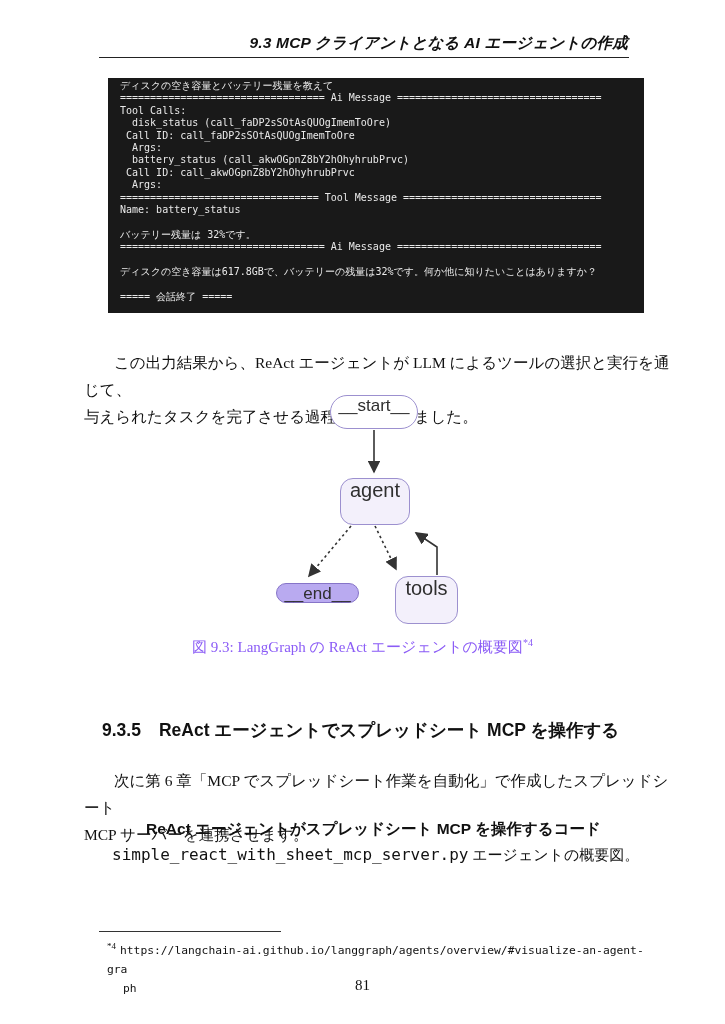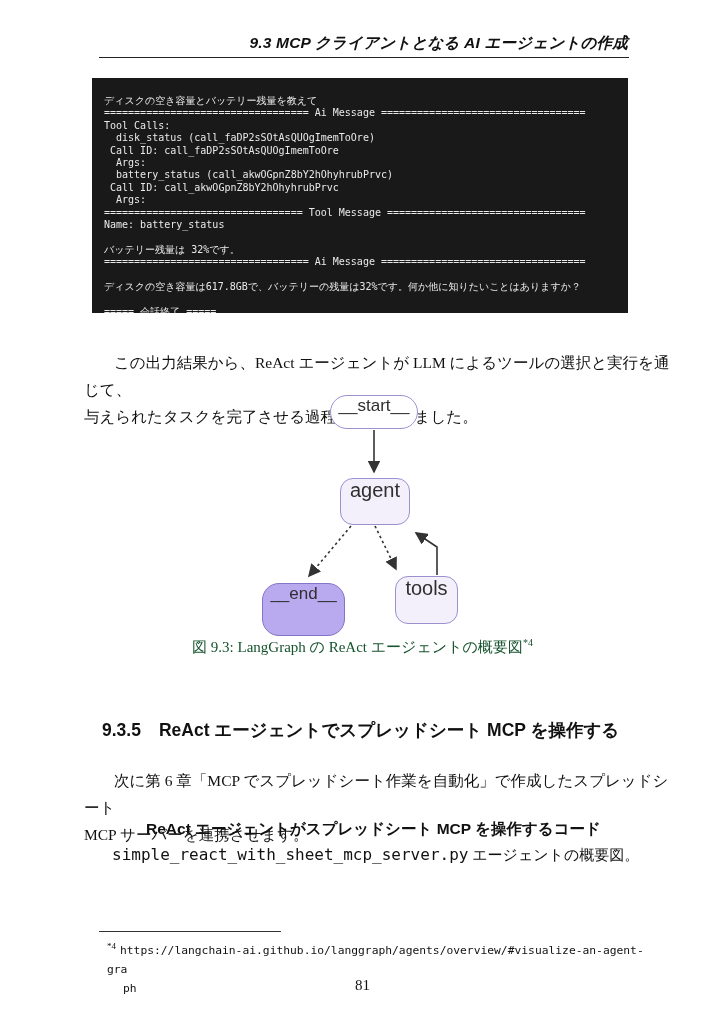--- a/index.html
+++ b/index.html
@@ -18,26 +18,26 @@
     font-family:"Liberation Sans","DejaVu Sans",sans-serif;
     font-weight:bold;font-size:15.5px;letter-spacing:.2px;
     color:#111;white-space:nowrap;font-style:italic;
   }
   .header-rule{
     position:absolute;top:57px;left:99px;width:530px;height:0;
     border-top:1.6px solid #222;
   }
   
   .terminal{
-    position:absolute;left:92px;top:78px;width:536px;height:235px;
+    position:absolute;left:108px;top:78px;width:536px;height:235px;
     box-sizing:border-box;
     background:#191919;color:#e9e9e9;
     font-family:"DejaVu Sans Mono","Liberation Mono",monospace;
     font-size:10px;line-height:12.4px;
-    padding:17px 12px;margin:0;
+    padding:2px 12px;margin:0;
     white-space:pre;overflow:hidden;
   }
   
   .body-para{
     position:absolute;left:68px;width:595px;margin:16px;
     font-size:15.5px;line-height:27px;
     white-space:pre-line;text-indent:30px;
     color:#111;
   }
   .para1{top:333px;}
@@ -52,25 +52,25 @@
     position:absolute;display:flex;justify-content:center;
     font-family:"Liberation Sans","DejaVu Sans",sans-serif;
     color:#2f2f2f;box-sizing:border-box;
     border:1.3px solid var(--node-border,#9c90cf);
     background:var(--node-fill,#f3f0fb);
   }
   .node.pill{border-radius:17px;font-size:17px;}
   .node.rect{border-radius:13px;font-size:20px;}
   .node-start{left:330px;top:7px;width:88px;height:34px;background:var(--start-fill,#fff);}
   .node-agent{left:340px;top:90px;width:70px;height:47px;}
-  .node-end{left:262px;top:195px;width:83px;height:53px;background:var(--end-fill,#b9aaf0);border-color:var(--end-border,#8674c8);}
+  .node-end{left:276px;top:195px;width:83px;height:20px;background:var(--end-fill,#b9aaf0);border-color:var(--end-border,#8674c8);}
   .node-tools{left:395px;top:188px;width:63px;height:48px;}
   .figure-caption{
     position:absolute;left:0;top:637px;width:725px;
-    text-align:center;font-size:15px;color:#14532d;
+    text-align:center;font-size:15px;color:#8b5cf6;
   }
   .figure-caption sup{font-size:10px;}
   
   .section-heading{
     position:absolute;left:102px;top:718px;
     font-family:"Liberation Sans","DejaVu Sans",sans-serif;
     font-weight:bold;font-size:17.5px;color:#111;white-space:nowrap;
   }
   .section-heading .sec-num{margin-right:18px;}
   

